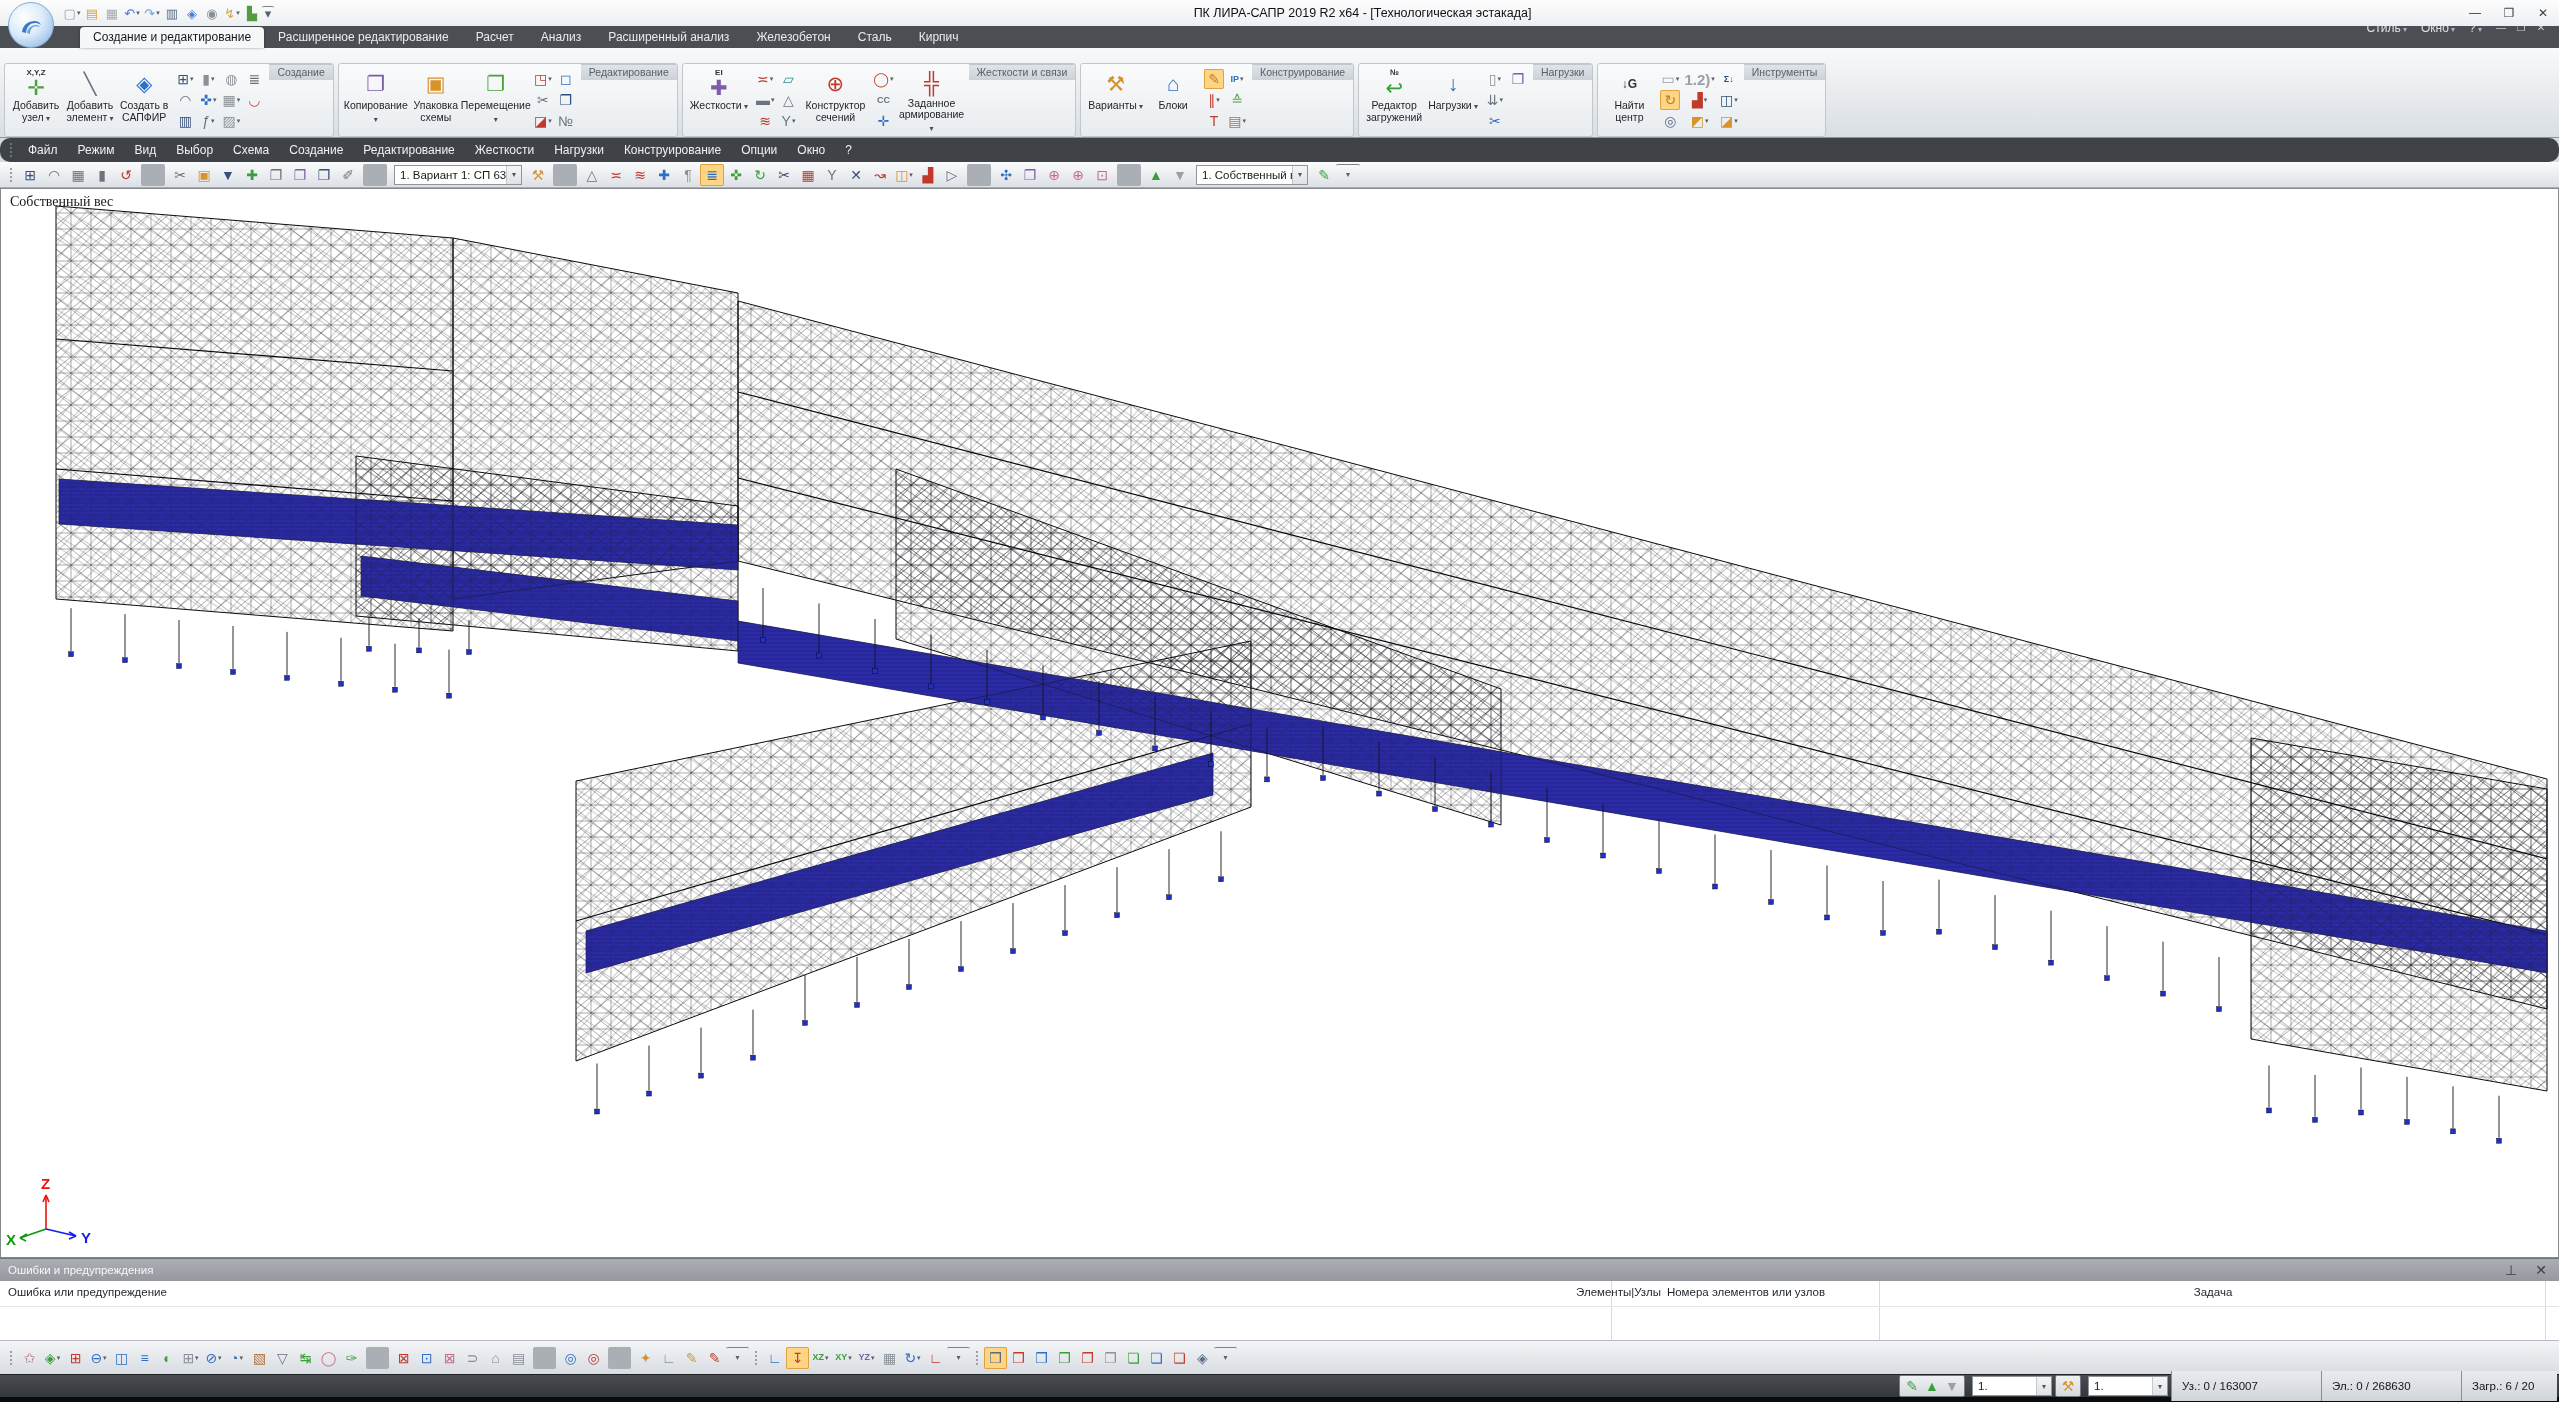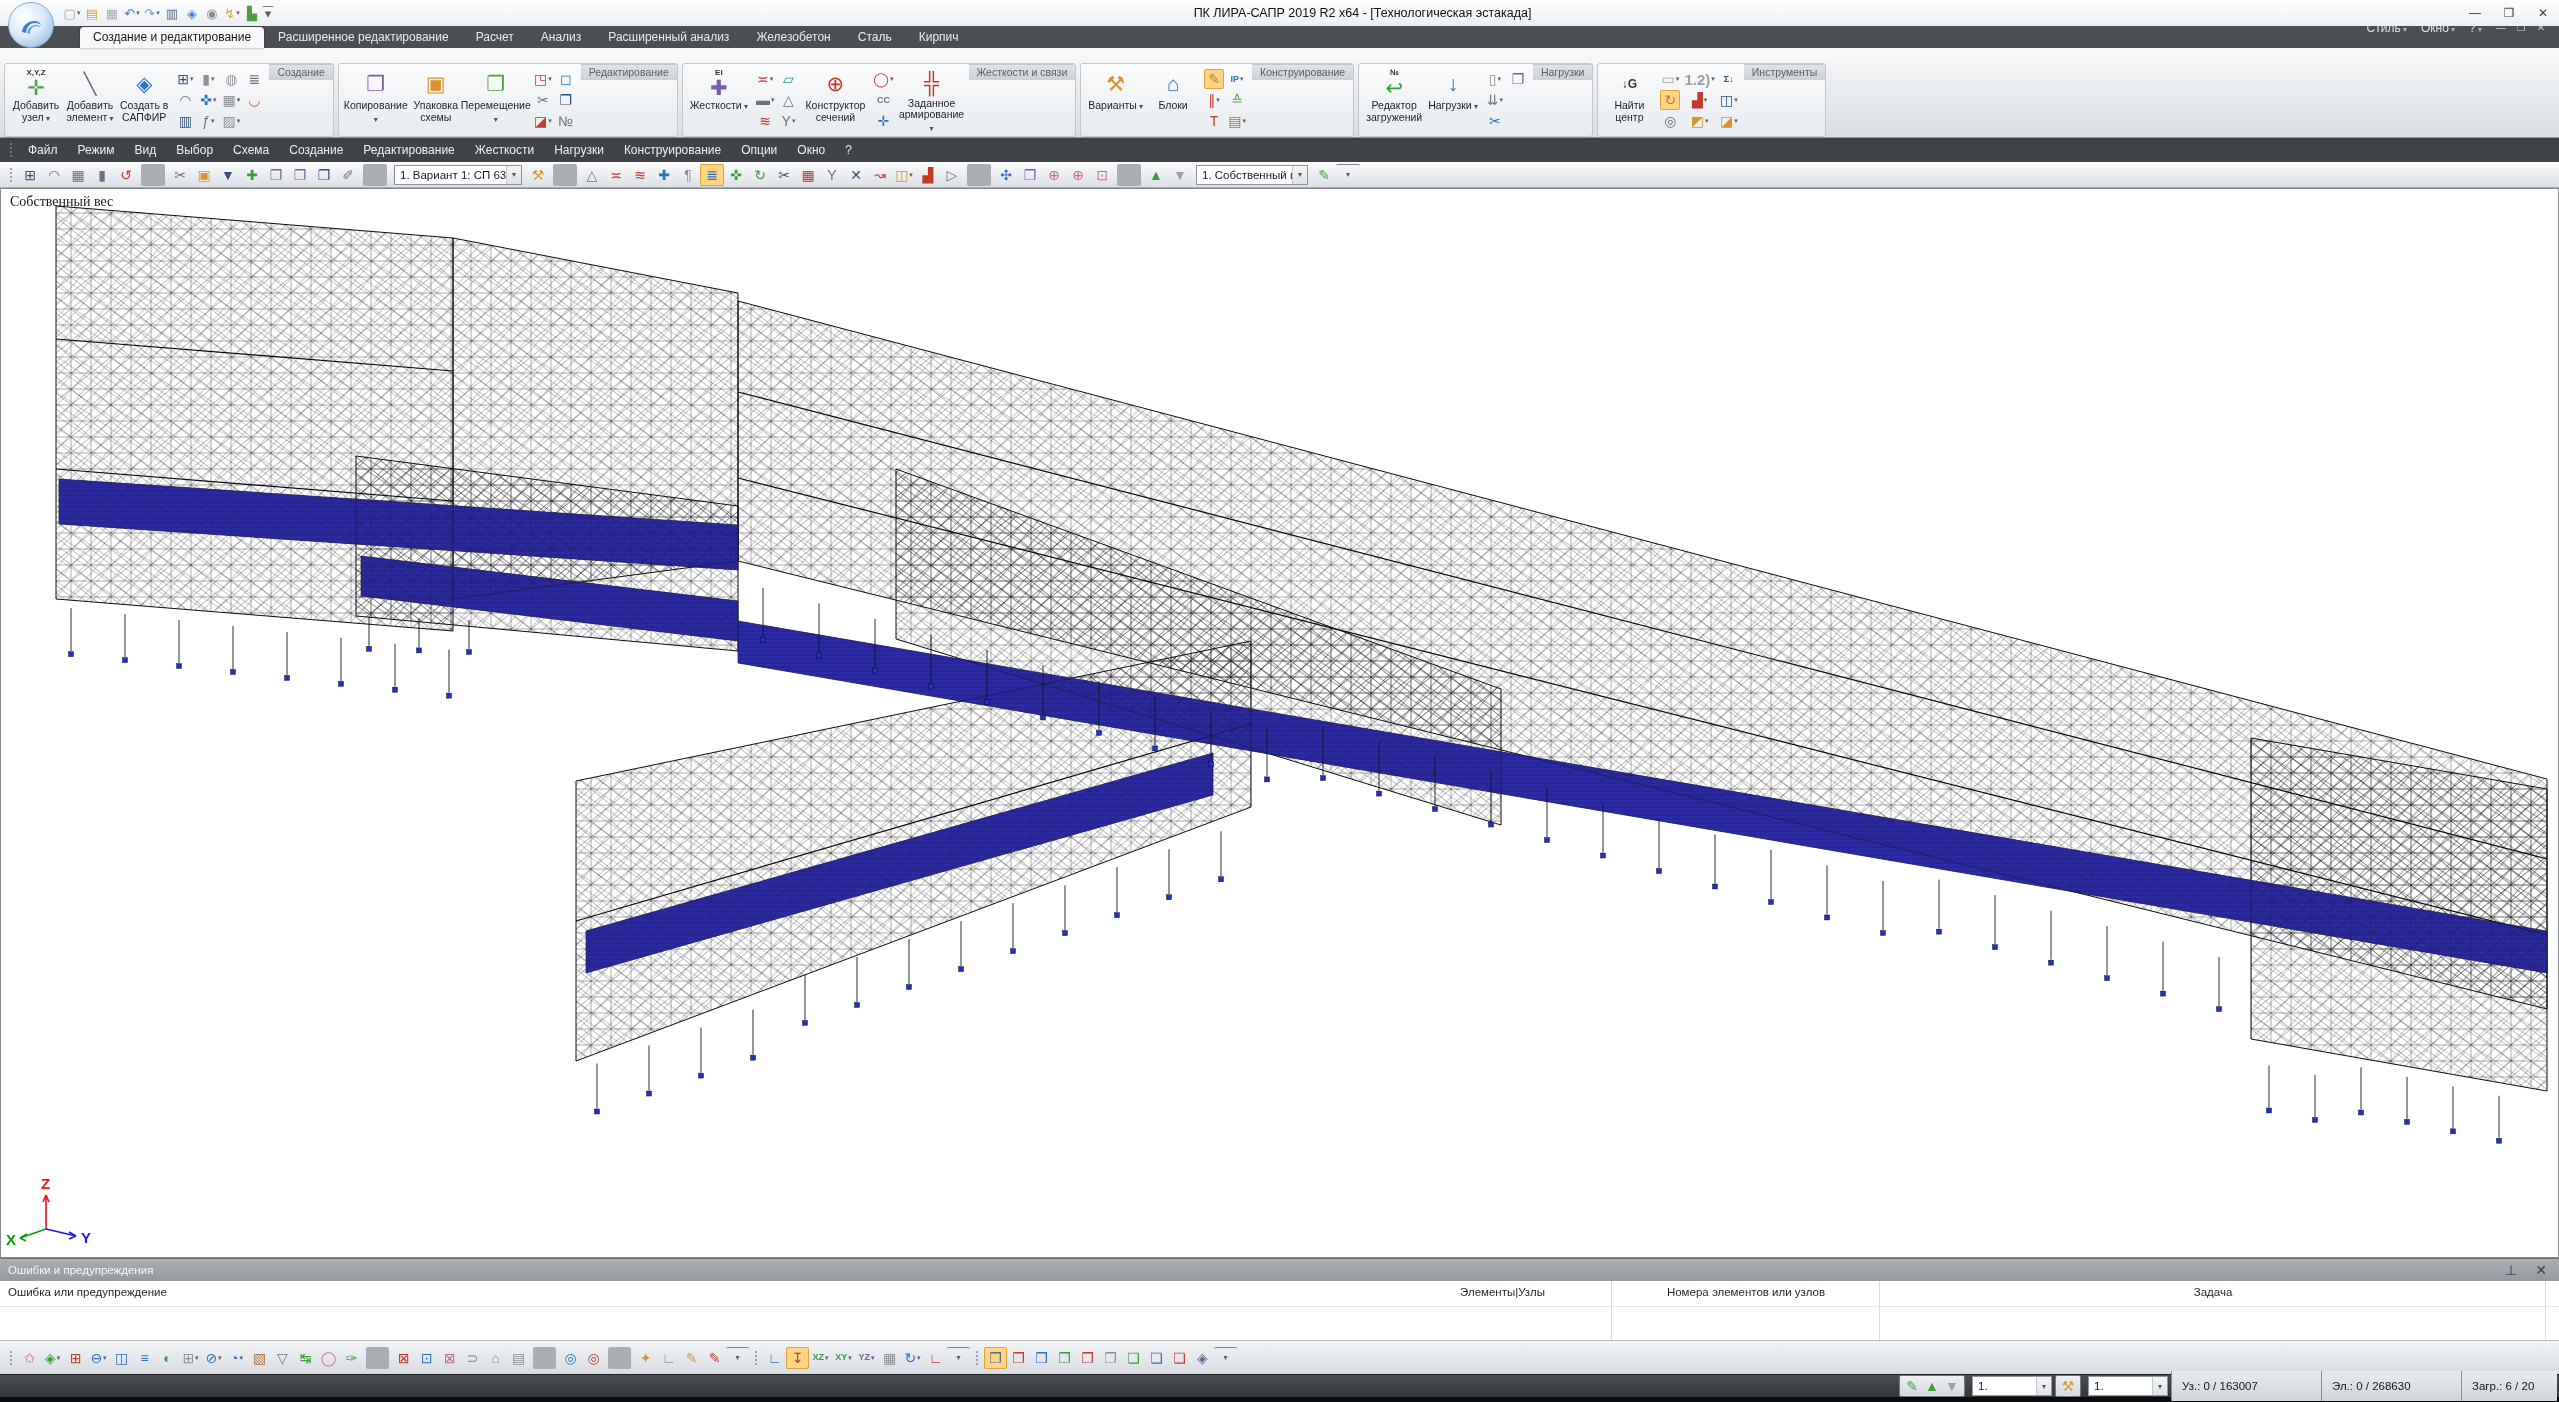--- a/index.html
+++ b/index.html
@@ -45,21 +45,21 @@
   .bigrow { display:flex; align-items:stretch; gap:2px; }
   .bigbtn { min-width:52px; max-width:64px; display:flex; flex-direction:column; align-items:center; padding:2px 2px 0; border-radius:3px; }
   .bigicon { height:32px; display:flex; flex-direction:column; align-items:center; justify-content:center; line-height:1; }
   .bictop { font-size:8px; font-weight:700; color:#30343a; }
   .bigicon .g { font-size:21px; line-height:22px; }
   .biglabel { font-size:10.5px; line-height:11.5px; text-align:center; color:#22262b; white-space:pre-line; }
   .bigbtn.dd .biglabel::after { content:" ▾"; font-size:8px; color:#4a4f55; }
   .smallgrid { display:grid; grid-template-rows:repeat(3,20px); grid-auto-flow:column; gap:1px 3px; align-content:center; }
 
   
-  #menubar { height:24px; background:#3f4348; display:flex; align-items:center; padding:0 4px; }
+  #menubar { height:24px; background:#3f4348; display:flex; align-items:center; padding:0 4px;border-radius:10px; }
   .grip { width:4px; height:16px; margin:0 5px; background-image:radial-gradient(circle,#9aa0a6 1px,transparent 1.3px); background-size:4px 4px; }
   #menubar .grip { background-image:radial-gradient(circle,#6e747a 1px,transparent 1.3px); }
   .mitem { color:#eef0f3; font-size:12px; padding:4px 10px; white-space:nowrap; }
 
   
   #topbar { height:26px; background:linear-gradient(#fbfcfd,#dce0e5); border-bottom:1px solid #a7adb3; display:flex; align-items:center; padding:0 4px; }
   #topbar .icon { min-width:24px; height:22px; }
   .combo { height:20px; background:#fff; border:1px solid #8f959b; display:inline-flex; align-items:stretch; font-size:11.5px; margin:0 4px; }
   .ctext { flex:1; display:flex; align-items:center; padding-left:5px; white-space:nowrap; overflow:hidden; }
   .cbtn { width:15px; background:linear-gradient(#f4f5f6,#dfe3e7); border-left:1px solid #c3c8cd; display:flex; align-items:center; justify-content:center; }
@@ -73,21 +73,21 @@
   #loadlabel { position:absolute; left:9px; top:5px; font-family:"Liberation Serif", serif; font-size:14px; color:#17181a; z-index:2; }
 
   
   #errpanel { height:82px; border-top:1px solid #6f7479; background:#fff; }
   .ephead { height:22px; background:linear-gradient(#abafb4,#95999f); display:flex; align-items:center; padding:0 8px; color:#f5f7f9; font-size:11.5px; }
   .epbtns { margin-left:auto; display:flex; gap:10px; }
   .epbtn { color:#3c4045; font-size:11px; }
   .eptable { position:relative; height:59px; background:#fff; font-size:11.5px; color:#1f2328; }
   .ecol { position:absolute; top:5px; white-space:nowrap; }
   .ecol.c1 { left:8px; }
-  .ecol.c2 { left:1240px; width:305px; text-align:right; }
+  .ecol.c2 { left:1356px; width:305px; text-align:right; }
   .ecol.c3 { left:1616px; width:260px; text-align:center; }
   .ecol.c4 { left:1884px; width:658px; text-align:center; }
   .vsep { position:absolute; top:0; bottom:0; width:1px; background:#d8dbde; }
   .vsep.s1 { left:1611px; } .vsep.s2 { left:1879px; } .vsep.s3 { left:2545px; }
   .hsep { position:absolute; top:25px; left:0; right:0; height:1px; background:#e3e6e9; }
 
   
   #btoolbar { height:34px; background:linear-gradient(#f3f5f7,#d8dce1); border-top:1px solid #b6bbc1; display:flex; align-items:center; padding:0 4px; }
   #btoolbar .icon { min-width:23px; height:22px; }
 

